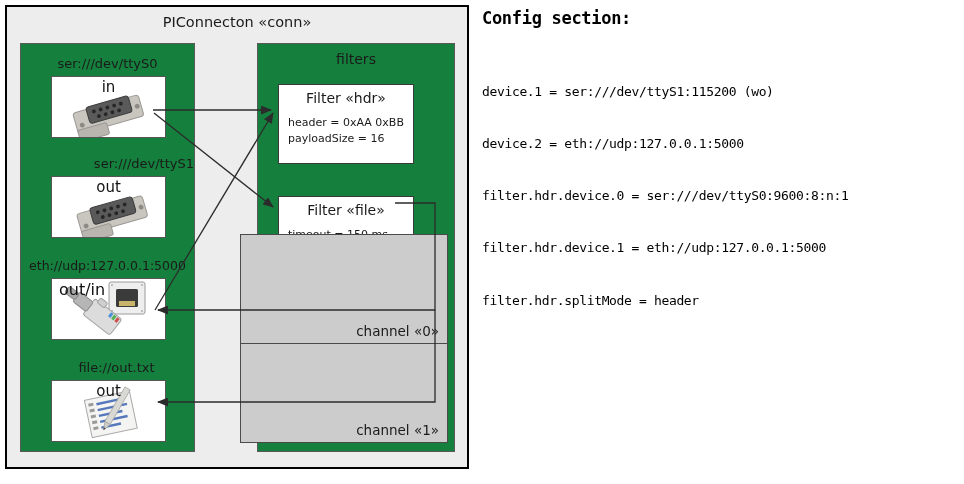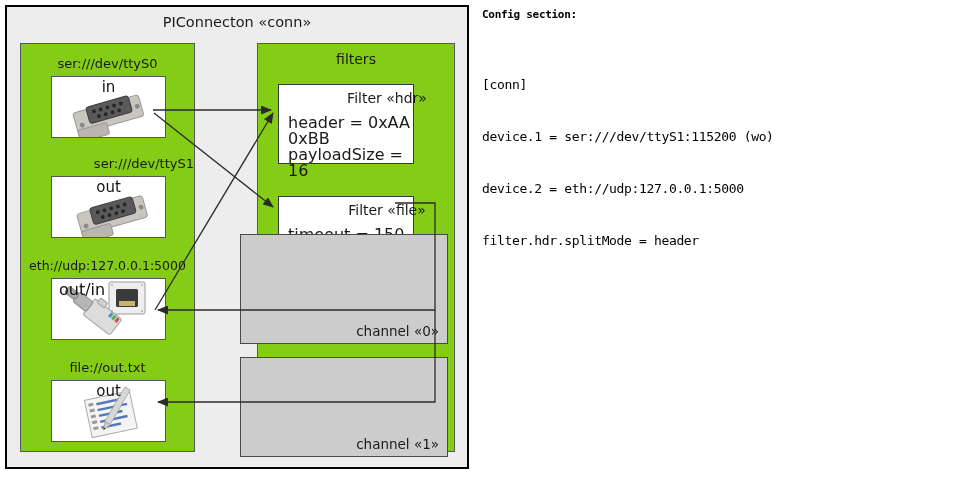--- a/index.html
+++ b/index.html
@@ -14,21 +14,21 @@
     position:absolute;left:5px;top:5px;width:464px;height:464px;
     background:#ededed;border:2px solid #000000;box-sizing:border-box;
   }
   #diagram-title{
     position:absolute;left:0;top:7px;width:100%;text-align:center;
     font-size:14.5px;color:#1a1a1a;
   }
 
   
   .panel{
-    position:absolute;background:#84cc16;
+    position:absolute;background:#15803d;
     border:1px solid #595959;box-sizing:border-box;
   }
   #devices-panel{left:13px;top:36px;width:175px;height:409px;}
   #filters-panel{left:250px;top:36px;width:198px;height:409px;text-decoration:underline;}
   #filters-title{
     position:absolute;left:0;top:7px;width:100%;text-align:center;
     font-size:14px;color:#1a1a1a;
   }
 
   
@@ -46,24 +46,24 @@
   }
   .dev-dir.left{text-align:right;padding-left:7px;width:auto;left:0;font-size:16px;}
 
   
   .filter-box{
     position:absolute;background:#ffffff;border:1px solid #3a3a3a;
     box-sizing:border-box;
   }
   .filter-title{
     position:absolute;left:0;top:5px;width:100%;text-align:center;
-    font-size:14px;color:#1a1a1a;padding-left:41px;
+    font-size:14px;color:#1a1a1a;
   }
   .filter-props{
-    position:absolute;left:9px;top:30px;font-size:16px;color:#1a1a1a;
+    position:absolute;left:9px;top:30px;font-size:11px;color:#1a1a1a;
     line-height:16px;
   }
 
   
   .channel{
     position:absolute;background:#cccccc;border:1px solid #4a4a4a;
     box-sizing:border-box;
   }
   .channel-label{
     position:absolute;right:8px;bottom:4px;font-size:13.5px;color:#1a1a1a;
@@ -71,21 +71,21 @@
 
   
   #connectors{position:absolute;left:0;top:0;width:464px;height:464px;pointer-events:none;}
 
   
   #config{
     position:absolute;left:482px;top:8px;width:478px;
   }
   #config-heading{
     font-family:"DejaVu Sans Mono","Liberation Mono",monospace;
-    font-size:11px;font-weight:bold;color:#000000;
+    font-size:17px;font-weight:bold;color:#000000;
     letter-spacing:-0.3px;
   }
   #config-body{
     margin-top:20px;
     font-family:"DejaVu Sans Mono","Liberation Mono",monospace;
     font-size:13px;line-height:17.4px;color:#000000;
     white-space:pre;letter-spacing:-0.35px;
   }
   .cfg-line{display:block;}
 </style>
@@ -166,21 +166,21 @@
           <rect x="38" y="22" width="9" height="6" rx="1.5" fill="#cfcfcf" stroke="#a2a2a2" stroke-width="1"></rect>
           <rect x="18" y="30" width="17" height="12" rx="2" fill="#b6b6b6" stroke="#909090" stroke-width="1"></rect>
           <rect x="6" y="32" width="13" height="8" rx="3" fill="#a8a8a8" stroke="#8a8a8a" stroke-width="1"></rect>
           <rect x="55" y="27" width="3" height="5" fill="#4a90d9"></rect>
           <rect x="59" y="27" width="3" height="5" fill="#54b054"></rect>
           <rect x="63" y="27" width="3" height="5" fill="#d05050"></rect>
         </g>
       </svg>
     </div>
 
-    <div class="dev-label" style="top:316px;">file://out.txt</div>
+    <div class="dev-label" style="top:316px;padding-left:9px;">file://out.txt</div>
     <div class="dev-box" style="left:30px;top:336px;width:115px;height:62px;">
       <div class="dev-dir">out</div>
       <svg width="113" height="60" viewBox="0 0 113 60" style="position:absolute;left:0;top:0;">
         <g transform="rotate(-12 60 34)">
           <rect x="36" y="14" width="46" height="38" fill="#f4f4f2" stroke="#aaaaaa" stroke-width="1"></rect>
           <g fill="#9a9a9a">
             <rect x="39" y="18" width="5" height="3"></rect>
               <rect x="39" y="24" width="5" height="3"></rect>
             <rect x="39" y="30" width="5" height="3"></rect>
               <rect x="39" y="36" width="5" height="3"></rect>
@@ -218,21 +218,21 @@
       <div class="filter-title">Filter «file»</div>
       <div class="filter-props">
         <div>timeout = 150 ms</div>
       </div>
     </div>
 
     <div class="channel" style="left:-18px;top:190px;width:208px;height:110px;">
       <div class="channel-label">channel «0»</div>
     </div>
 
-    <div class="channel" style="left:-18px;top:299px;width:208px;height:100px;margin-top:14px;">
+    <div class="channel" style="left:-18px;top:299px;width:208px;height:100px;">
       <div class="channel-label">channel «1»</div>
     </div>
   </div>
 
   <svg id="connectors" viewBox="0 0 464 464">
     <defs>
       <marker id="ah" markerWidth="11" markerHeight="9" refX="10" refY="4.5" orient="auto" markerUnits="userSpaceOnUse">
         <path d="M0,0 L11,4.5 L0,9 z" fill="#2b2b2b"></path>
       </marker>
     </defs>
@@ -247,23 +247,24 @@
       <path d="M 388 196 L 428 196 L 428 303 L 151 303" marker-end="url(#ah)"></path>
 
       <path d="M 428 303 L 428 395 L 151 395" marker-end="url(#ah)"></path>
     </g>
   </svg>
 </div>
 
 <div id="config">
   <div id="config-heading">Config section:</div>
   <div id="config-body">
-    <span class="cfg-line">[conn]</span>
     <span class="cfg-line">device.1 = ser:///dev/ttyS1:115200 (wo)</span>
     <span class="cfg-line">device.2 = eth://udp:127.0.0.1:5000</span>
+    <span class="cfg-line">filter.hdr.device.0 = ser:///dev/ttyS0:9600:8:n:1</span>
+    <span class="cfg-line">filter.hdr.device.1 = eth://udp:127.0.0.1:5000</span>
     <span class="cfg-line">filter.hdr.splitMode = header</span>
     
     
     
     
     
     
     
     
     

